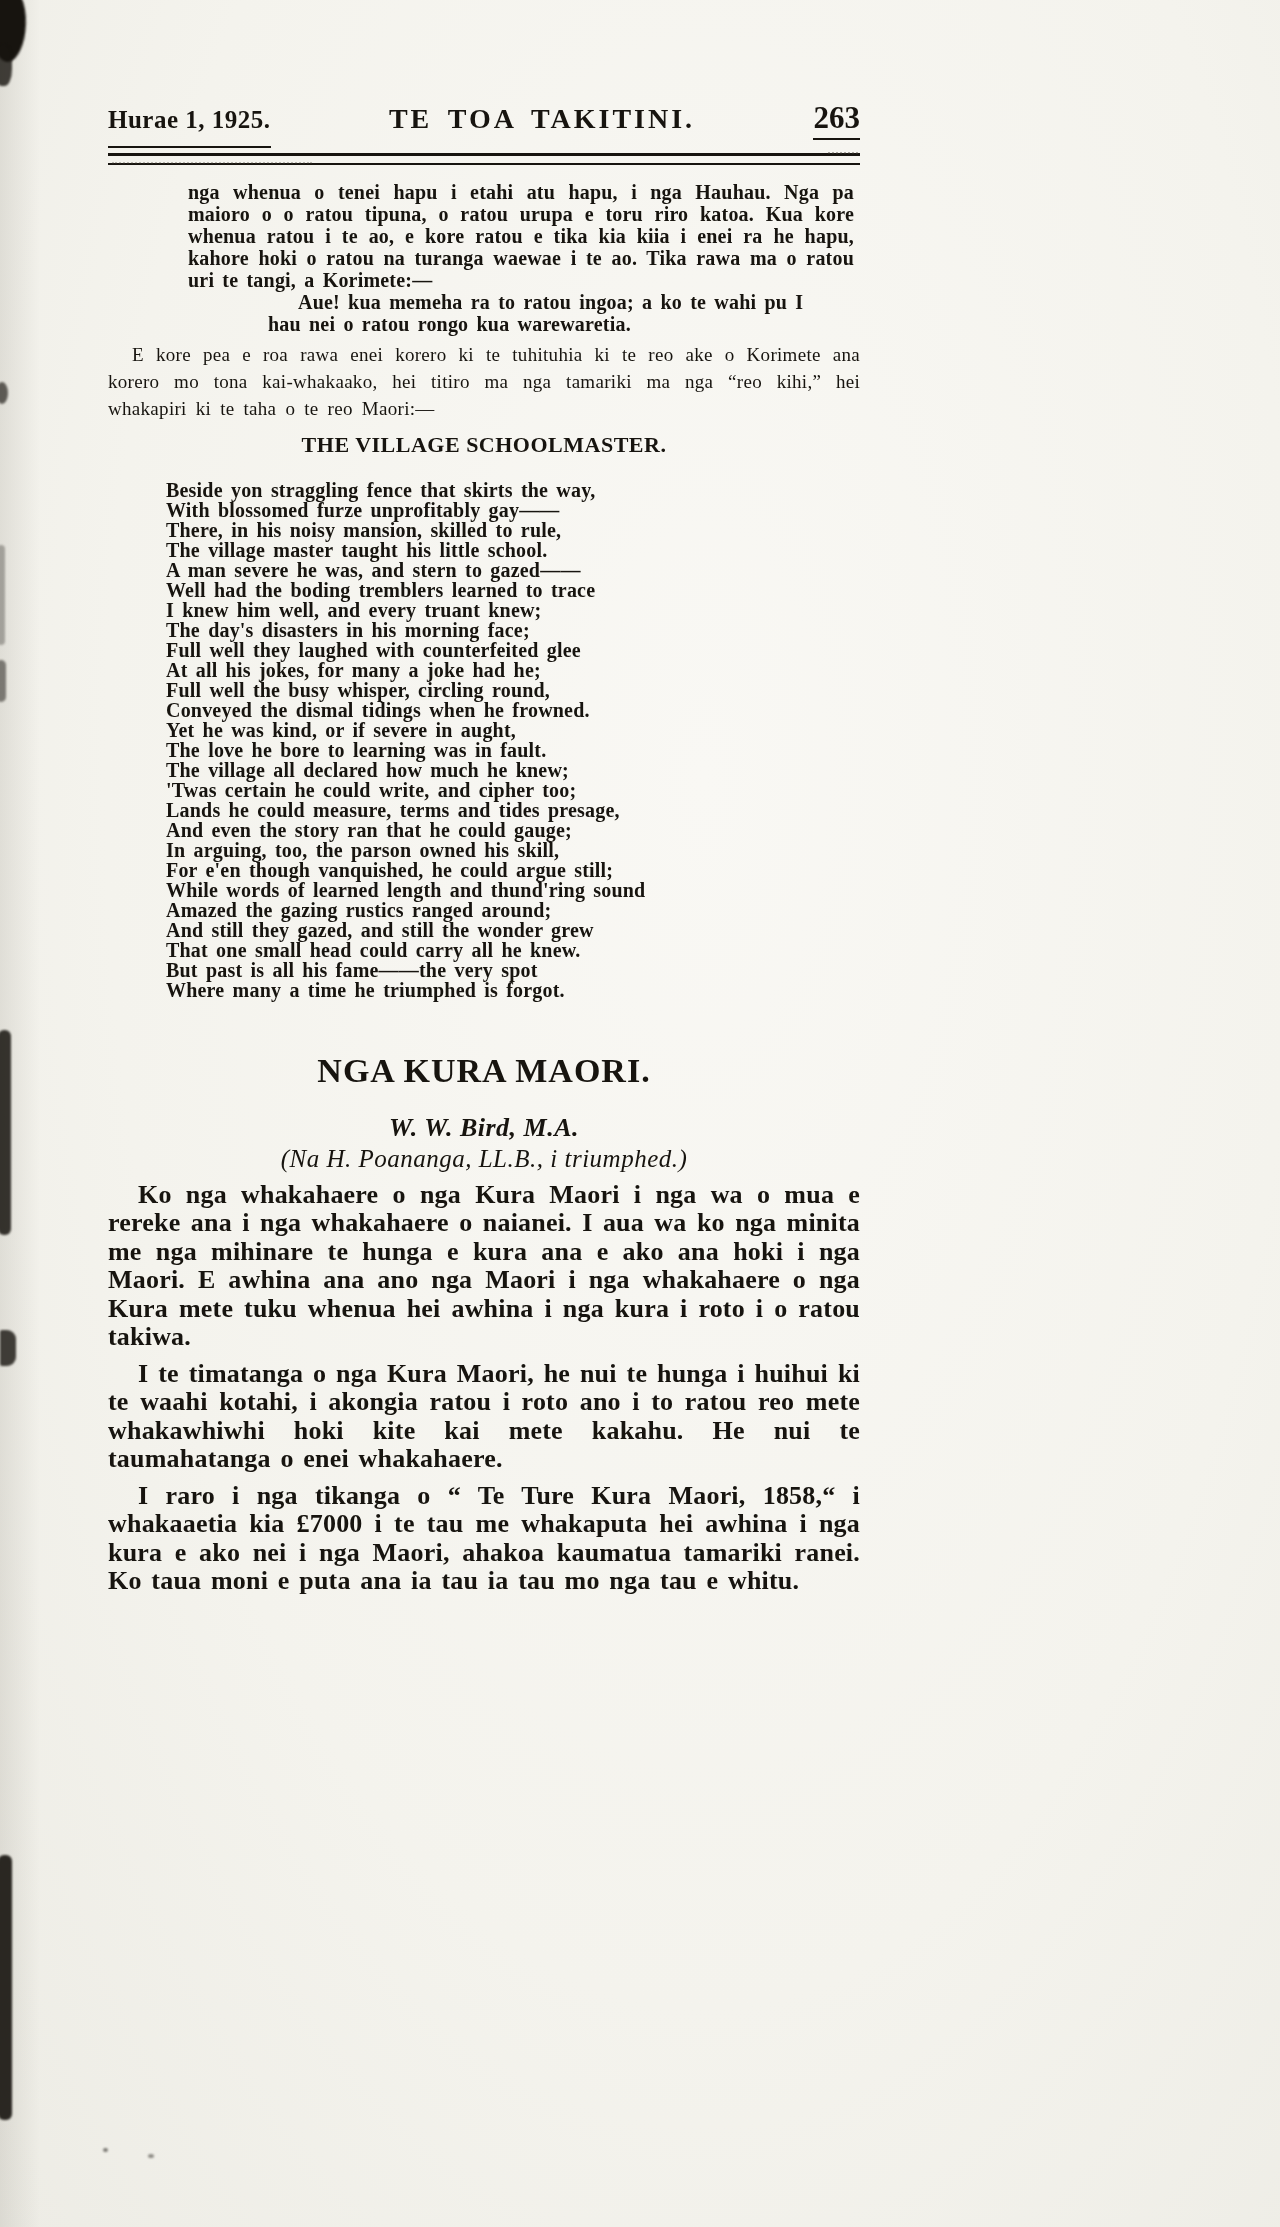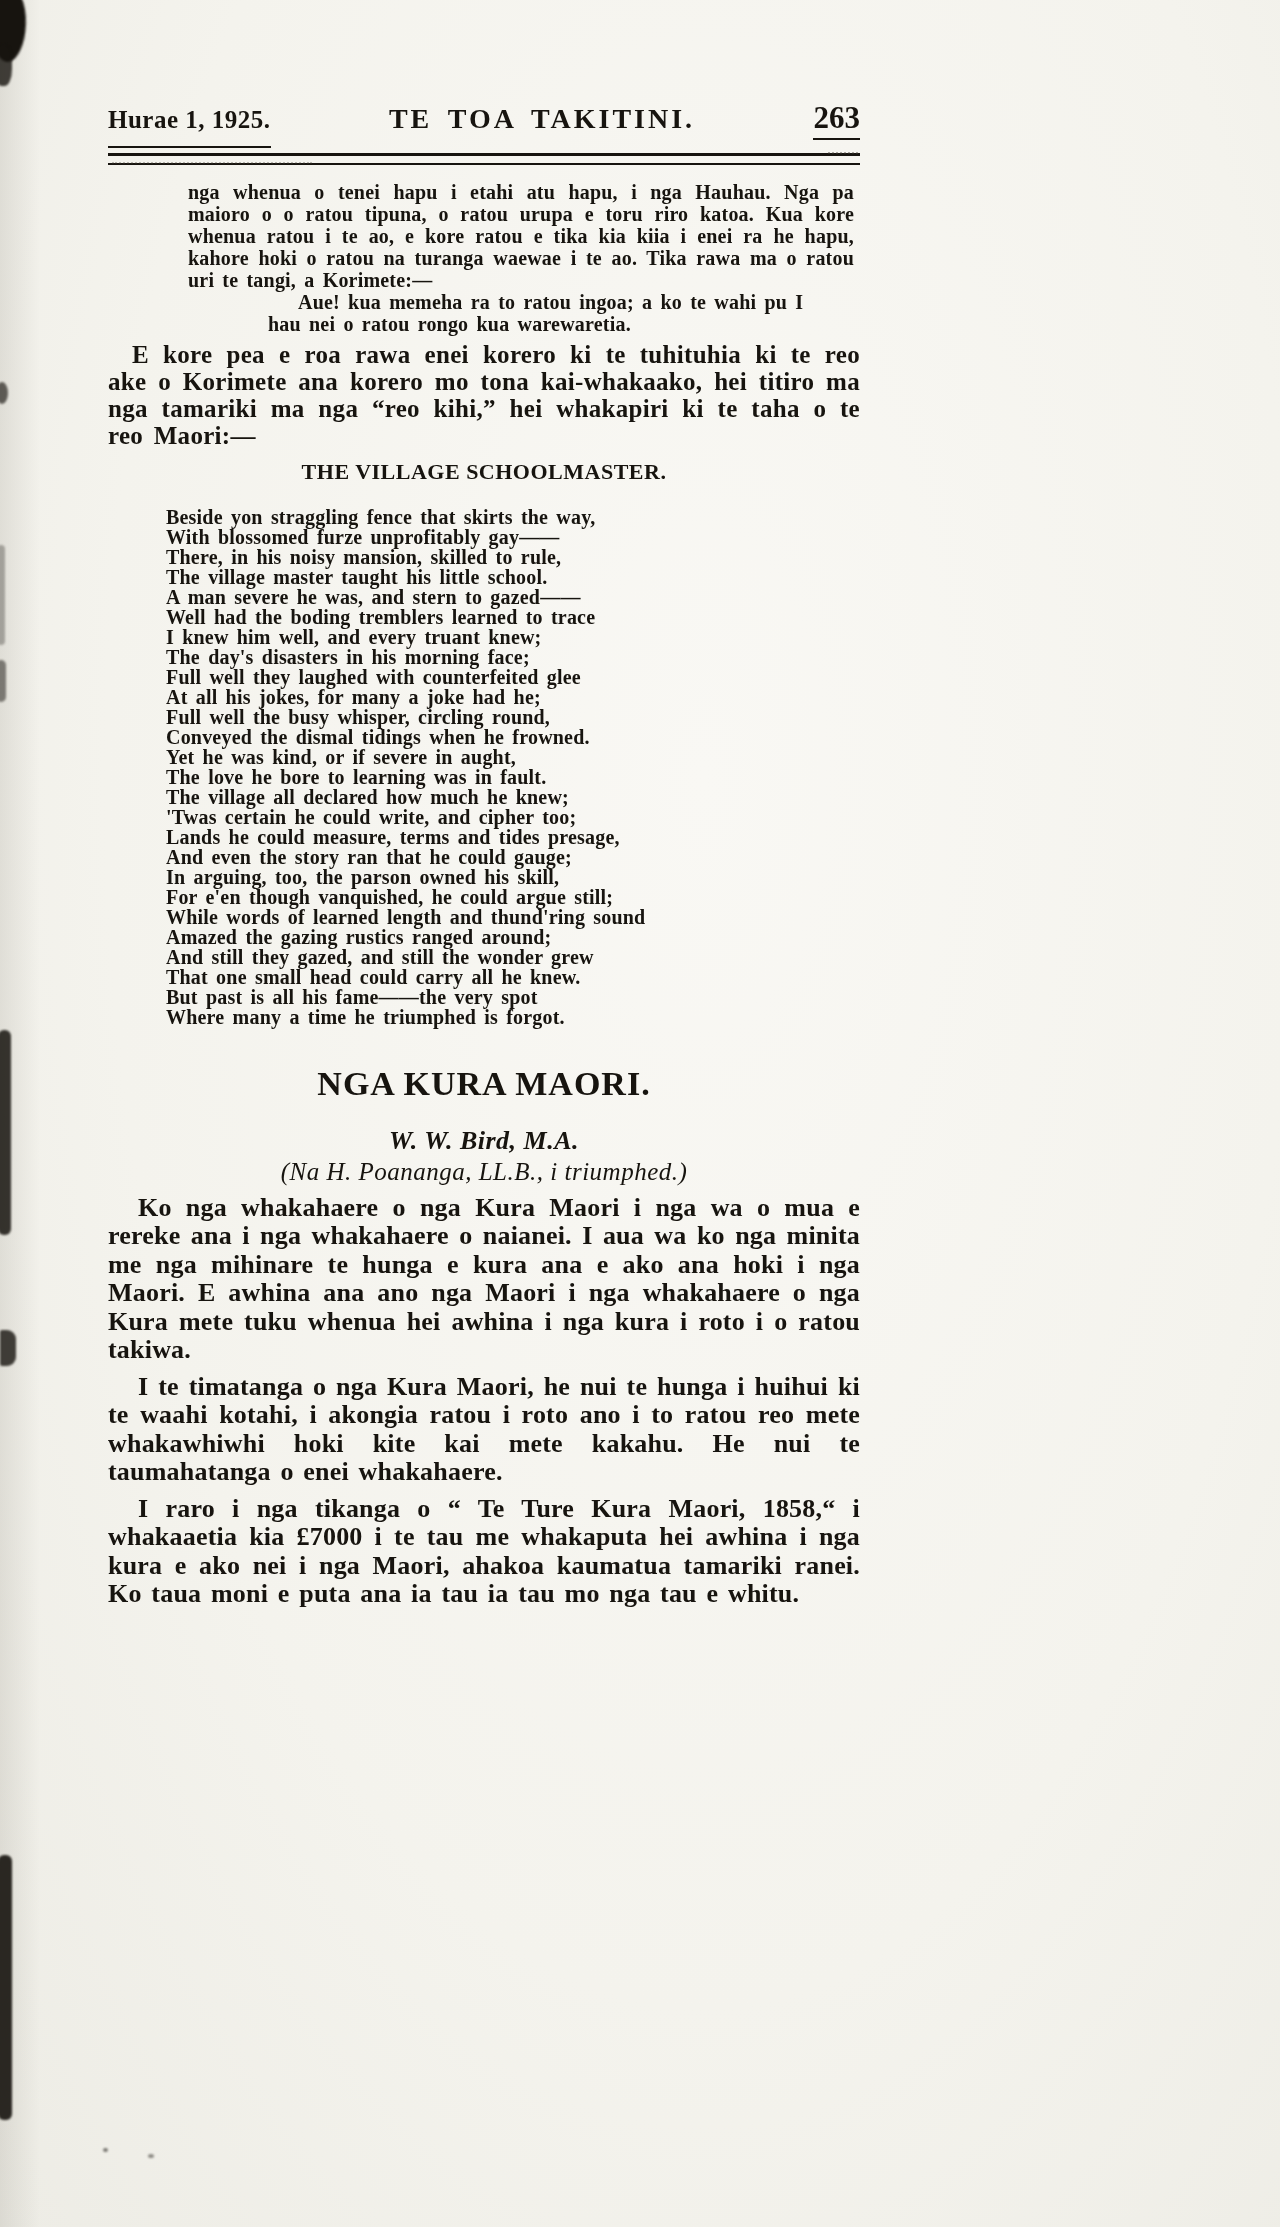--- a/index.html
+++ b/index.html
@@ -50,38 +50,38 @@
     text-align:justify;word-spacing:3px;letter-spacing:.2px;
   }
   .intro-quote{
     margin:0 22px 0 160px;
     text-indent:30px;
     font-size:20px;line-height:22px;font-weight:bold;
     word-spacing:3px;letter-spacing:.2px;
   }
   .intro-comment{
     margin:6px 0 0 0;
-    font-size:25px;line-height:27px;font-weight:bold;
+    font-size:19px;line-height:27px;font-weight:normal;
     text-align:justify;text-indent:24px;
     word-spacing:4px;letter-spacing:.3px;
   }
   
   .poem-title{
     margin-top:10px;text-align:center;
     font-size:22px;font-weight:bold;letter-spacing:.5px;
   }
   .poem{
     margin:4px 0 0 58px;
     font-size:20px;line-height:20px;font-weight:bold;
     letter-spacing:.2px;word-spacing:3px;
   }
   .poem .line{white-space:nowrap;}
   
   .article-title{
-    margin-top:38px;text-align:center;
+    margin-top:52px;text-align:center;
     font-size:34px;font-weight:bold;letter-spacing:1px;
   }
   .article-author{
     margin-top:6px;text-align:center;
     font-size:26px;font-style:italic;font-weight:bold;letter-spacing:.5px;
   }
   .article-translator{
     margin-top:2px;text-align:center;
     font-size:25px;font-style:italic;letter-spacing:.5px;
   }

